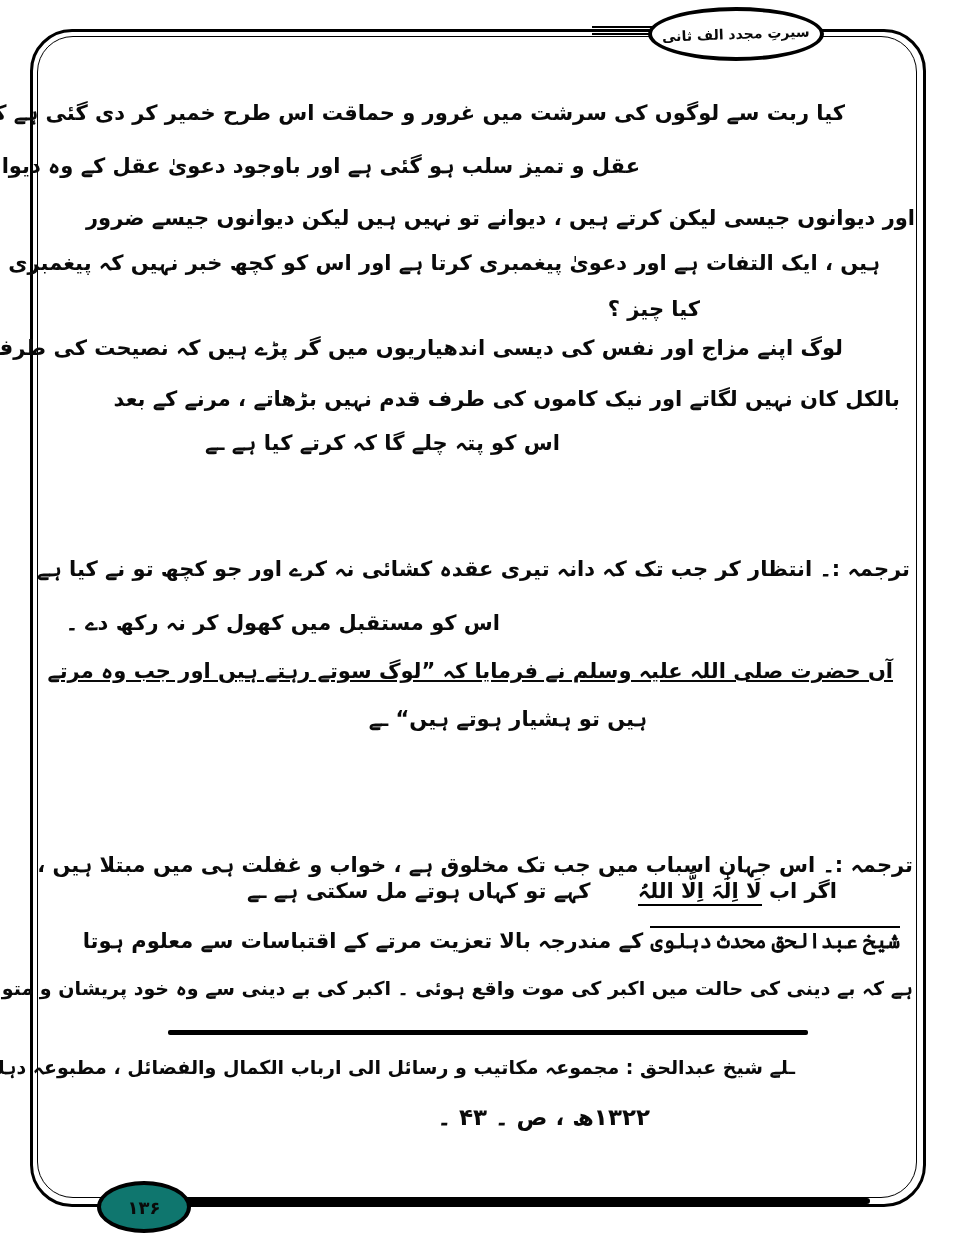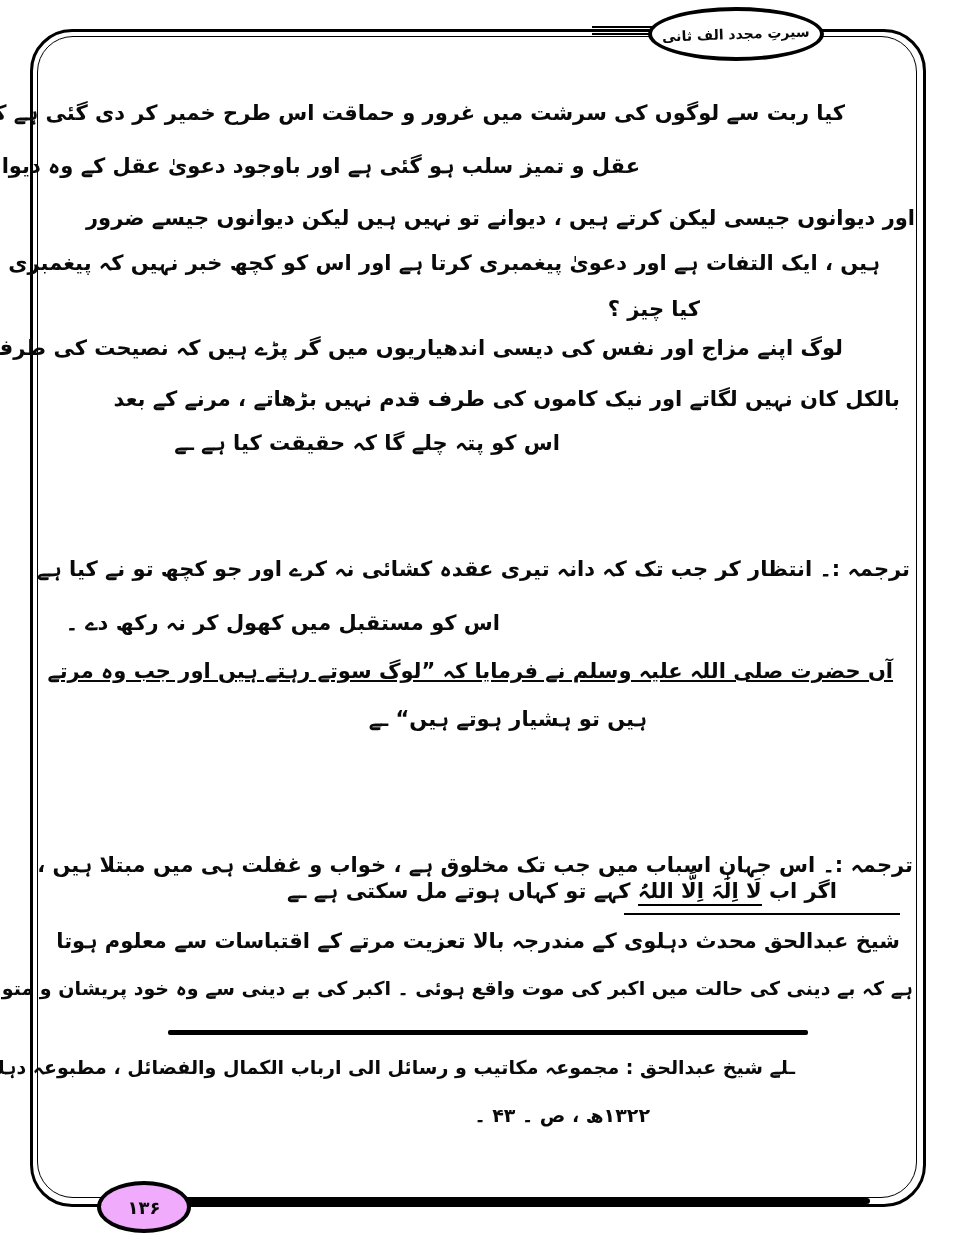--- a/index.html
+++ b/index.html
@@ -42,22 +42,22 @@
   
   .line {
     position: absolute;
     direction: rtl; unicode-bidi: embed;
     white-space: nowrap;
     font-weight: bold;
     font-size: 21px;
     letter-spacing: 0.5px;
     line-height: 1.3;
   }
-  .line .emph { font-weight: bold; border-bottom: 2px solid #000; padding-bottom: 1px; }
-  .line .overname { box-shadow: 0 -2px 0 #000; padding-top: 14px; }
+  .line .emph { font-weight: bold; border-bottom: 2px solid #000; padding-bottom: 1px; margin-left: 40px; }
+  .line .overname { box-shadow: 0 -2px 0 #000; padding-top: 1px; font-family: Liberation Serif, serif; }
   .l1  { top: 100px;  right: 115px; }
   .l2  { top: 153px;  right: 320px; }
   .l3  { top: 205px;  right: 45px;  }
   .l4  { top: 250px;  right: 80px;  }
   .l5  { top: 296px;  right: 260px; }
   .l6  { top: 335px;  right: 117px; }
   .l7  { top: 386px;  right: 60px;  }
   .l8  { top: 430px;  right: 400px; }
   .l9  { top: 556px;  right: 50px; padding-left: 41px;  }
   .l10 { top: 610px;  right: 460px; }
@@ -66,30 +66,30 @@
   .l13 { top: 830px;  right: 47px; margin-top: 22px;  }
   .l14 { top: 878px;  right: 123px; }
   .l15 { top: 928px;  right: 60px;  }
   .l16 { top: 976px;  right: 47px;  font-size: 19px; }
   
   .footnote-rule {
     position: absolute; left: 168px; top: 1030px;
     width: 640px; height: 5px; background: #000; border-radius: 2px;
   }
   .f1 { top: 1055px; right: 165px; font-size: 19px; }
-  .f2 { top: 1103px; right: 310px; font-size: 19px; }
+  .f2 { top: 1103px; right: 310px; font-size: 23px; }
   
   .bottom-rule {
     position: absolute; left: 182px; top: 1198px;
     width: 688px; height: 6px; background: #000; border-radius: 3px;
   }
   .pagenum-oval {
     position: absolute; left: 97px; top: 1181px;
     width: 86px; height: 44px;
-    background: #f0abfc;
+    background: #0f766e;
     border: 4px solid #000; border-radius: 50%;
     display: flex; align-items: center; justify-content: center;
     z-index: 2;
   }
   .pagenum-oval .num { font-size: 18px; font-weight: bold; direction: rtl; }
 </style>
 </head>
 <body>
 
 <div class="frame-outer"></div>
@@ -100,21 +100,21 @@
   <span class="title">سیرتِ مجدد الف ثانی</span>
 </div>
 
 <div class="line l1">کیا ربت سے لوگوں کی سرشت میں غرور و حماقت اس طرح خمیر کر دی گئی ہے کہ ان کی</div>
 <div class="line l2">عقل و تمیز سلب ہو گئی ہے اور باوجود دعویٰ عقل کے وہ دیوانوں جیسے کام</div>
 <div class="line l3">اور دیوانوں جیسی لیکن کرتے ہیں ، دیوانے تو نہیں ہیں لیکن دیوانوں جیسے ضرور</div>
 <div class="line l4">ہیں ، ایک التفات ہے اور دعویٰ پیغمبری کرتا ہے اور اس کو کچھ خبر نہیں کہ پیغمبری ہے</div>
 <div class="line l5">کیا چیز ؟</div>
 <div class="line l6">لوگ اپنے مزاج اور نفس کی دیسی اندھیاریوں میں گر پڑے ہیں کہ نصیحت کی طرف</div>
 <div class="line l7">بالکل کان نہیں لگاتے اور نیک کاموں کی طرف قدم نہیں بڑھاتے ، مرنے کے بعد</div>
-<div class="line l8">اس کو پتہ چلے گا کہ حقیقت کیا ہے ـے</div>
+<div class="line l8">اس کو پتہ چلے گا کہ کرتے کیا ہے ـے</div>
 <div class="line l9">ترجمہ :۔ انتظار کر جب تک کہ دانہ تیری عقدہ کشائی نہ کرے اور جو کچھ تو نے کیا ہے</div>
 <div class="line l10">اس کو مستقبل میں کھول کر نہ رکھ دے ۔</div>
 <div class="line l11">آں حضرت صلی اللہ علیہ وسلم نے فرمایا کہ ”لوگ سوتے رہتے ہیں اور جب وہ مرتے</div>
 <div class="line l12">ہیں تو ہشیار ہوتے ہیں“ ـے</div>
 <div class="line l13">ترجمہ :۔ اس جہانِ اسباب میں جب تک مخلوق ہے ، خواب و غفلت ہی میں مبتلا ہیں ،</div>
 <div class="line l14">
   <span>اگر اب</span>
   <span class="emph">لَا اِلٰہَ اِلَّا اللہُ</span>
   <span>کہے تو کہاں ہوتے مل سکتی ہے ـے</span>
 </div>

